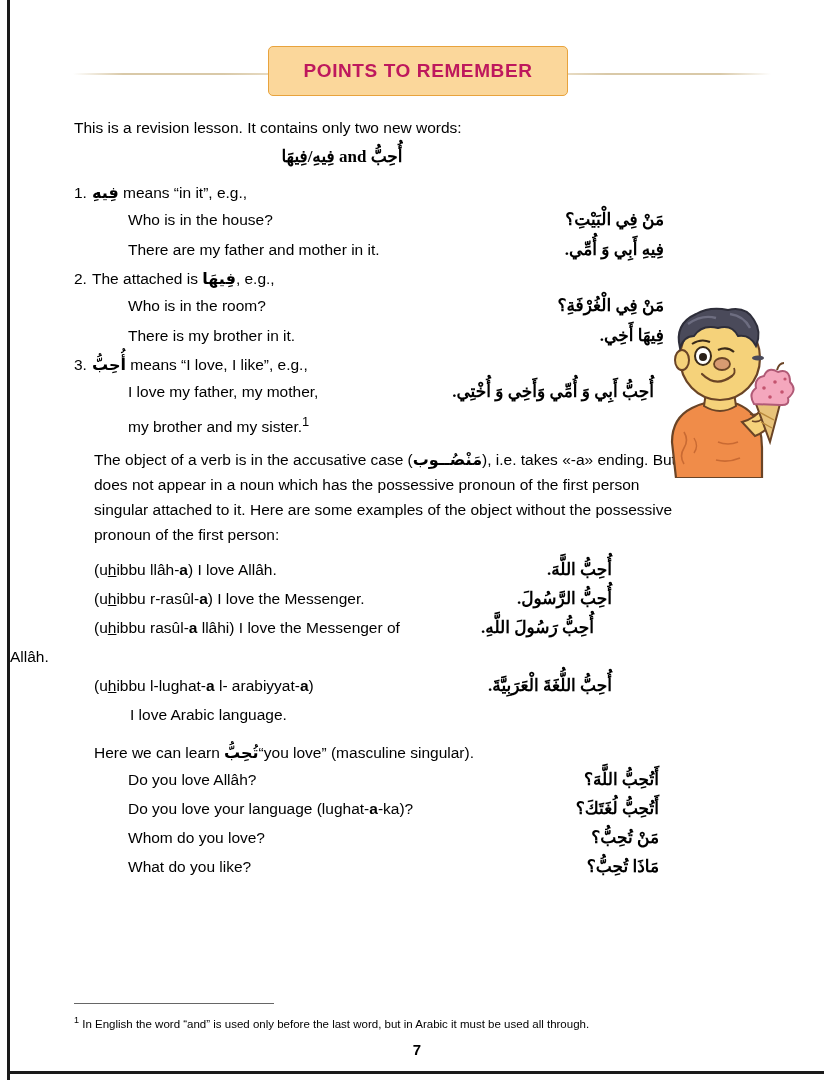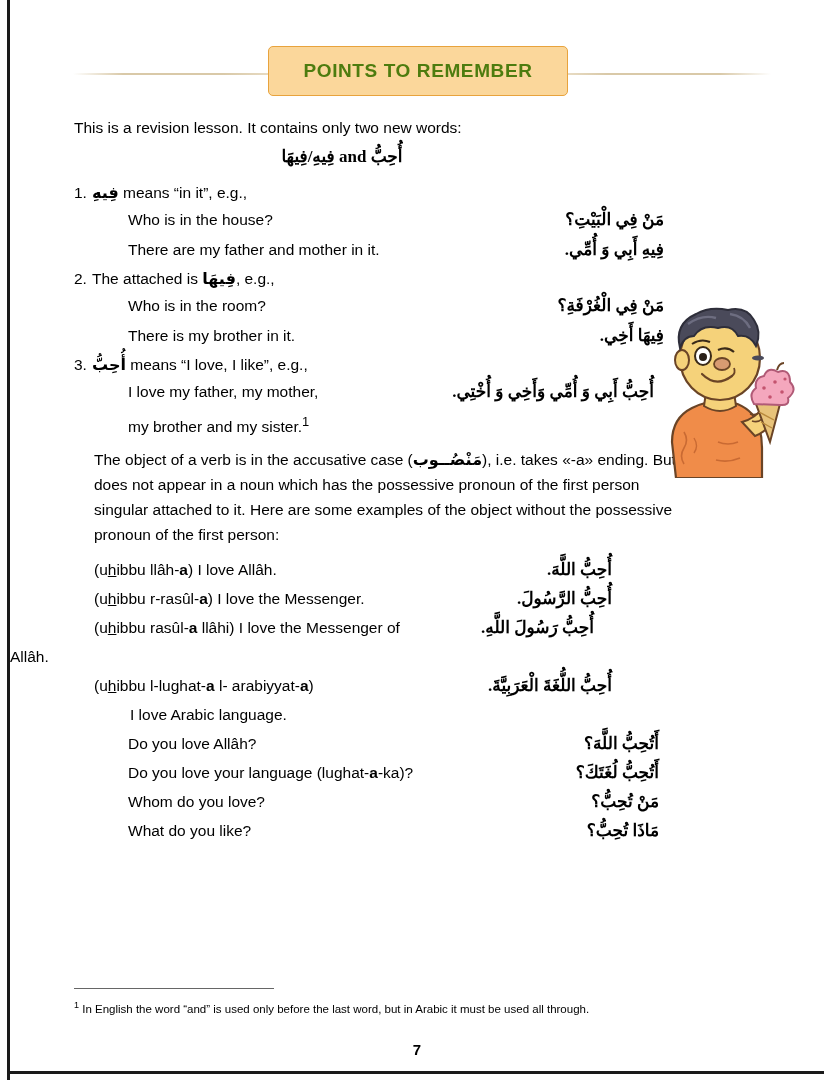--- a/index.html
+++ b/index.html
@@ -51,21 +51,21 @@
     left: 258px; top: 0;
     width: 300px; height: 50px;
     background: #fbd79b;
     border: 1px solid #e8a33d;
     border-radius: 5px;
     display: flex; align-items: center; justify-content: center;
   }
   .header-banner .title {
     font-size: 19px;
     font-weight: bold;
-    color: #4d7c0f;
+    color: #be185d;
     letter-spacing: 0.6px;
     font-family: "Liberation Sans", sans-serif;
   }
 
   
   .content {
     position: absolute;
     left: 0; top: 118px;
     width: 814px;
   }
@@ -181,21 +181,21 @@
     right: 165px; top: 0;
     text-align: left;
     font-size: 17px;
     line-height: 29px;
     white-space: nowrap;
   }
 
   
   .footnote-wrap {
     position: absolute;
-    left: 0; bottom: 63px; width: 814px;
+    left: 0; bottom: 48px; width: 814px;
   }
   .footnote-rule {
     width: 200px; height: 1px; background: #666;
     margin: 0 0 9px 64px;
   }
   .footnote {
     margin-left: 64px;
     font-size: 11.5px;
     line-height: 15px;
   }
@@ -305,20 +305,22 @@
       </div>
       <div class="trans-cont">Allâh.</div>
 
       <div class="trans-row">
         <span class="en"><span>(u</span><span class="uu">h</span><span>ibbu l-lughat-</span><b class="acc">a</b><span> l- arabiyyat-</span><b class="acc">a</b><span>)</span></span>
         <span class="ar-col ar">أُحِبُّ اللُّغَةَ الْعَرَبِيَّةَ.</span>
       </div>
       <div class="trans-cont indent">I love Arabic language.</div>
     </div>
 
+    <div class="learn-line"><span>Here we can learn</span>
+      <span class="ar-inline">تُحِبُّ</span><span>“you love” (masculine singular).</span></div>
 
     <div class="questions">
       <div class="q-row">
         <span class="en">Do you love Allâh?</span>
         <span class="ar-col ar">أَتُحِبُّ اللَّهَ؟</span>
       </div>
       <div class="q-row">
         <span class="en"><span>Do you love your language (lughat-</span><b class="acc">a</b><span>-ka)?</span></span>
         <span class="ar-col ar">أَتُحِبُّ لُغَتَكَ؟</span>
       </div>

